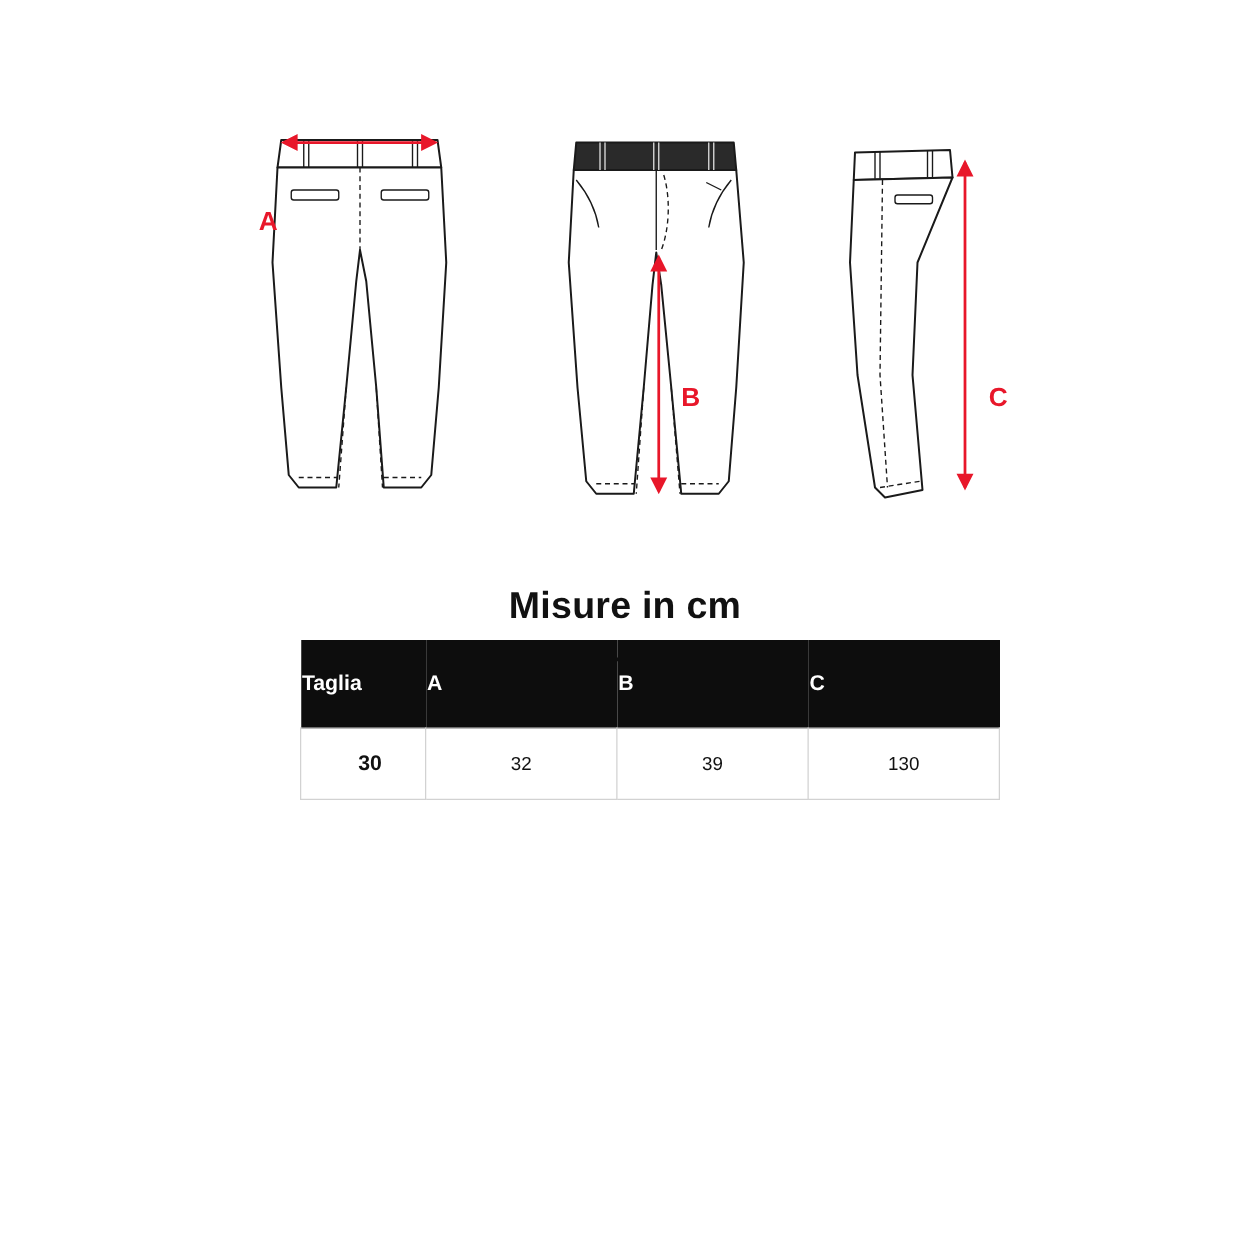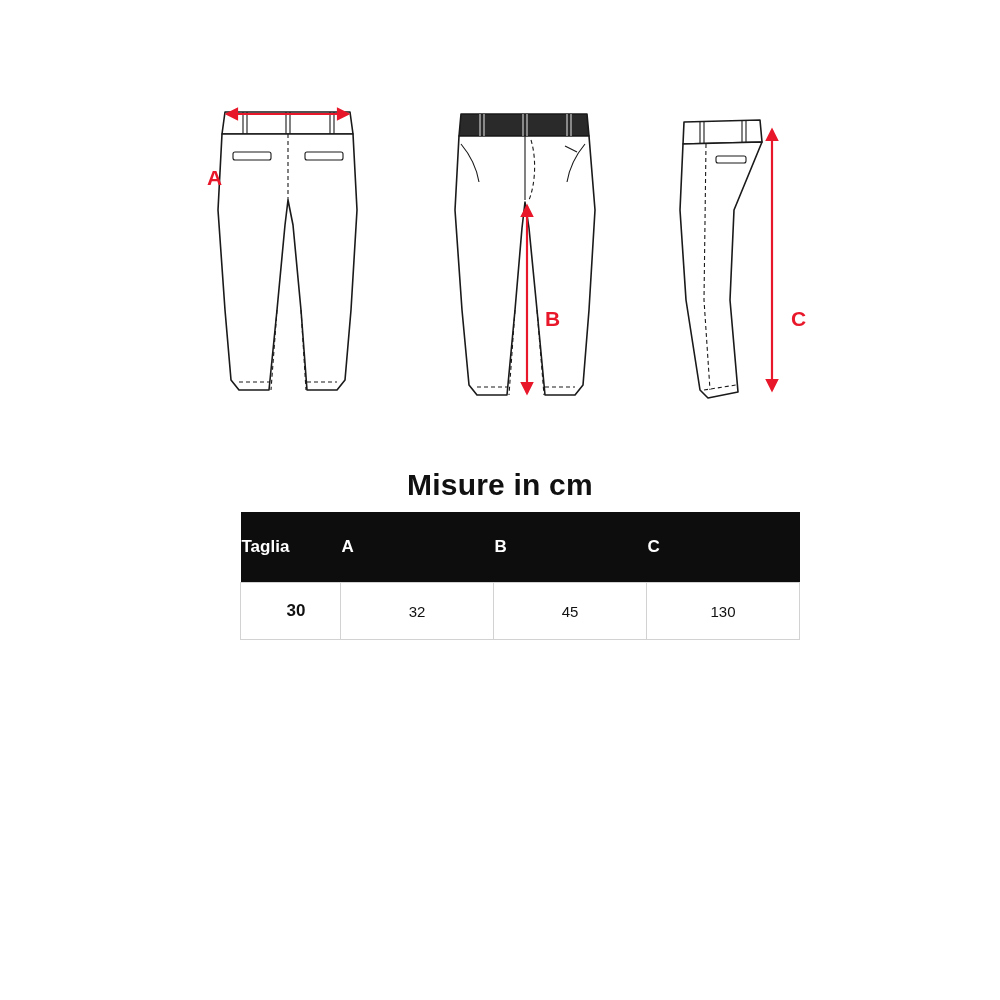--- a/index.html
+++ b/index.html
@@ -242,20 +242,20 @@
           <th class="col-first">Taglia</th>
           <th>A</th>
           <th>B</th>
           <th>C</th>
         </tr>
       </thead>
       <tbody>
         <tr>
           <td class="cell-size">30</td>
           <td>32</td>
-          <td>45</td>
+          <td>39</td>
           <td>130</td>
         </tr>
       </tbody>
     </table>
   </div>
 
 </div>
 
 </body></html>

